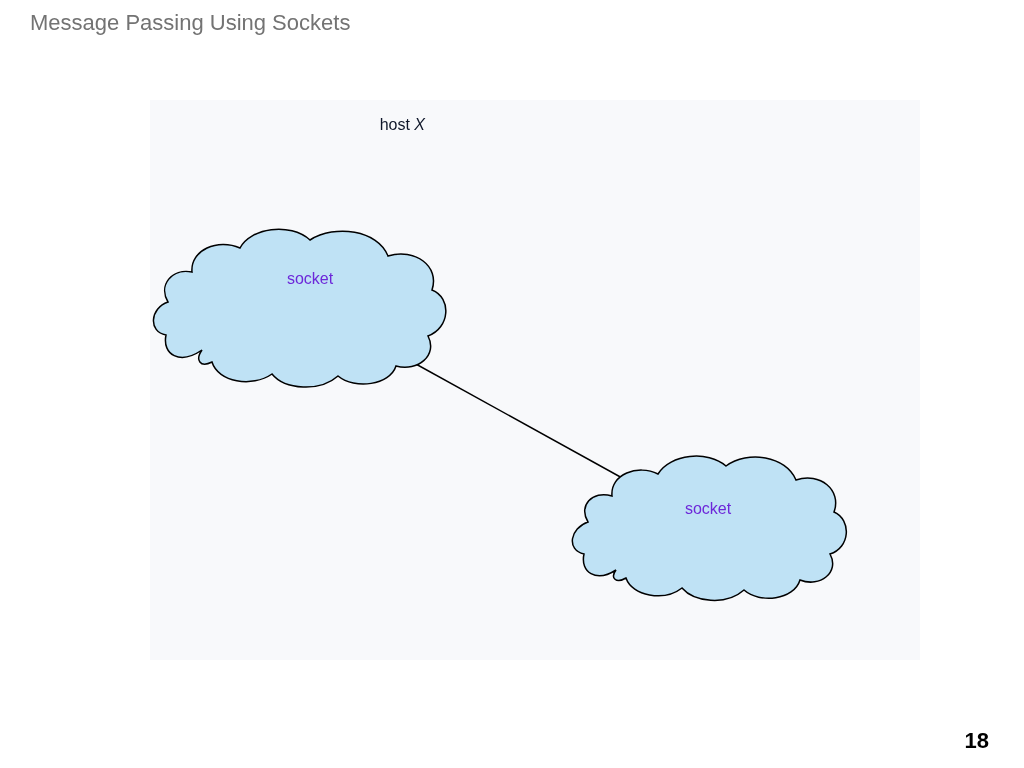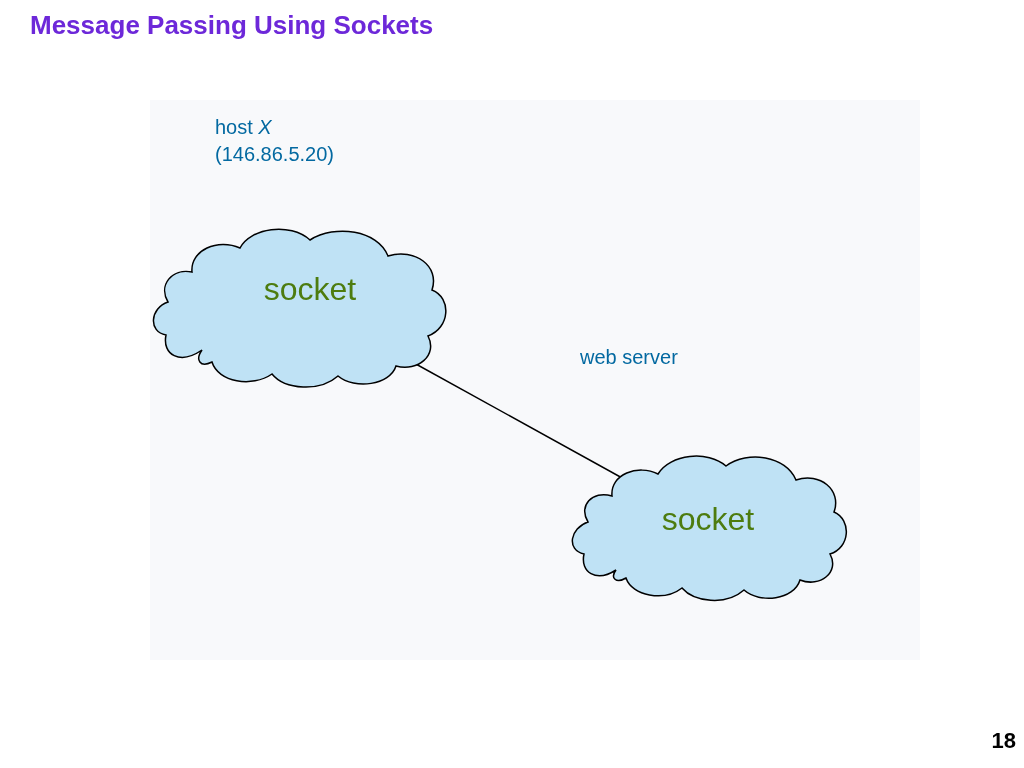--- a/index.html
+++ b/index.html
@@ -8,65 +8,65 @@
       height: 768px;
       background: #ffffff;
       font-family: "Trebuchet MS", Arial, sans-serif;
       position: relative;
       overflow: hidden;
     }
     .slide-title {
       position: absolute;
       top: 10px;
       left: 30px;
-      font-size: 26px;
-      font-weight: bold;
-      color: #6d28d9;
+      font-size: 22px;
+      font-weight: normal;
+      color: #737373;
     }
     .diagram-area {
       position: absolute;
       top: 100px;
       left: 150px;
       width: 770px;
       height: 560px;
       background: #f8f9fb;
     }
     .cloud {
       position: absolute;
       fill: #bfe2f5;
       stroke: #000000;
       stroke-width: 1.5;
     }
     .node-label {
       position: absolute;
       font-family: Arial, sans-serif;
-      font-size: 20px;
-      color: #0369a1;
-      text-align: left;
+      font-size: 16px;
+      color: #0f172a;
+      text-align: right;
       line-height: 1.35;
       white-space: nowrap;
     }
     .socket-label {
       position: absolute;
       font-family: Arial, sans-serif;
-      font-size: 32px;
-      color: #4d7c0f;
+      font-size: 16px;
+      color: #6d28d9;
       text-align: center;
       line-height: 1.35;
       white-space: nowrap;
     }
     .connection-line {
       position: absolute;
       stroke: #000;
       stroke-width: 1.5;
     }
     .page-number {
       position: absolute;
       bottom: 14px;
-      right: 8px;
+      right: 35px;
       font-size: 22px;
       font-weight: bold;
       color: #000;
       font-family: Arial, sans-serif;
     }
     .host-emph { font-style: italic; }
   </style>
 </head>
 <body>
 
@@ -92,21 +92,20 @@
       C 298 165, 278 182, 256 176
       C 250 195, 215 200, 198 186
       C 180 202, 145 200, 132 184
       C 112 198, 78 192, 72 172
       C 60 178, 55 170, 62 160 Z
     "></path>
   </svg>
 
   <div class="node-label" style="left:65px; top:14px; width:210px;">
     <span>host </span><span class="host-emph">X</span><br>
-    <span>(146.86.5.20)</span>
   </div>
 
   <div class="socket-label" style="left:35px; top:168px; width:250px;">
     <span>socket</span><br>
   </div>
 
   <svg width="300" height="200" style="position:absolute; left:408px; top:320px;">
     <path class="cloud" d="
       M 58 150
       C 38 163, 22 152, 26 134
@@ -119,21 +118,21 @@
       C 294 100, 292 128, 272 134
       C 282 152, 262 168, 242 160
       C 236 180, 202 184, 186 170
       C 168 186, 136 182, 124 168
       C 106 182, 74 176, 68 158
       C 58 164, 52 158, 58 150 Z
     "></path>
   </svg>
 
   <div class="node-label" style="left:430px; top:244px; width:230px;">
-    <span>web server</span><br>
+    <br>
   </div>
 
   <div class="socket-label" style="left:438px; top:398px; width:240px;">
     <span>socket</span><br>
   </div>
 
 </div>
 
 <div class="page-number">18</div>
 

